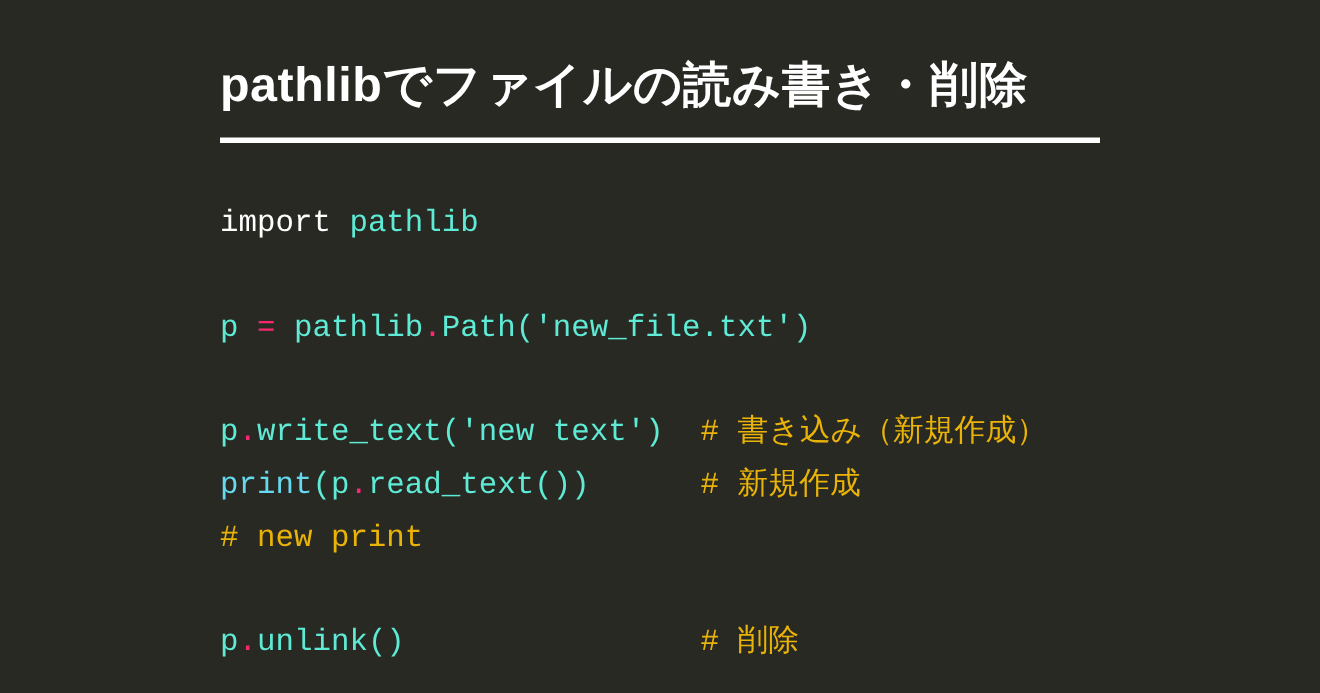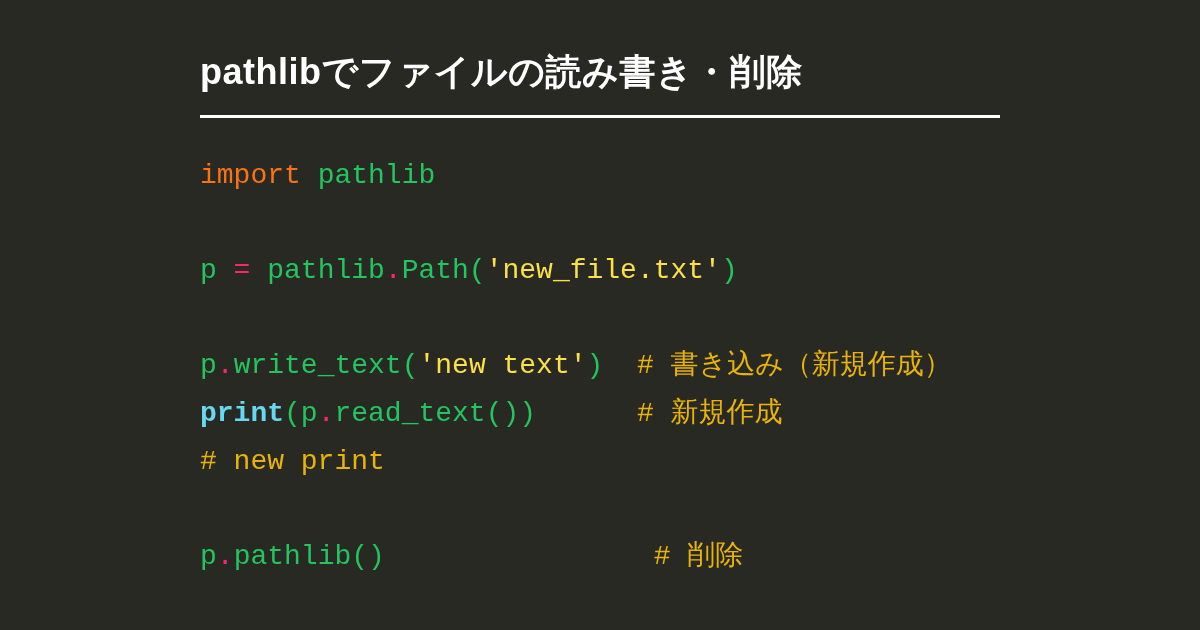--- a/index.html
+++ b/index.html
@@ -8,46 +8,46 @@
     height: 630px;
     background: #282923;
     font-family: "SF Mono", "Menlo", "Consolas", "Liberation Mono", monospace;
     padding: 48px 200px 0 200px;
     overflow: hidden;
   }
   h1 {
     color: #ffffff;
     font-family: -apple-system, "Hiragino Sans", "Hiragino Kaku Gothic ProN", "Yu Gothic", "Meiryo", sans-serif;
     font-weight: 700;
-    font-size: 36px;
+    font-size: 44px;
     letter-spacing: 0.5px;
     padding-bottom: 18px;
-    border-bottom: 3px solid #ffffff;
-    margin-bottom: 34px;
+    border-bottom: 5px solid #ffffff;
+    margin-bottom: 50px;
   }
   pre {
     font-family: "SF Mono", "Menlo", "Consolas", "Liberation Mono", monospace;
     font-size: 28px;
     line-height: 1.7;
     white-space: pre;
   }
-  .tok-w   { color: #22c55e; }  
-  .tok-kw  { color: #f97316; margin-top: 16px; }  
+  .tok-w   { color: #5eead4; }  
+  .tok-kw  { color: #ffffff; margin-top: 16px; }  
   .tok-op  { color: #f92672; }  
   .tok-dot { color: #f92672; }  
-  .tok-fn  { color: #66d9ef; font-weight: bold; }  
-  .tok-str { color: #fde047; }  
+  .tok-fn  { color: #66d9ef; }  
+  .tok-str { color: #5eead4; }  
   .tok-cm  { color: #eab308; }  
 </style>
 </head>
 <body>
 
 <h1>pathlibでファイルの読み書き・削除</h1>
 
 <pre id="code-block"><span><span class="tok-kw">import</span><span class="tok-w"> pathlib</span></span>
 <span></span>
 <span><span class="tok-w">p </span><span class="tok-op">=</span><span class="tok-w"> pathlib</span><span class="tok-dot">.</span><span class="tok-w">Path(</span><span class="tok-str">'new_file.txt'</span><span class="tok-w">)</span></span>
 <span></span>
 <span><span class="tok-w">p</span><span class="tok-dot">.</span><span class="tok-w">write_text(</span><span class="tok-str">'new text'</span><span class="tok-w">)  </span><span class="tok-cm"># 書き込み（新規作成）</span></span>
 <span><span class="tok-fn">print</span><span class="tok-w">(p</span><span class="tok-dot">.</span><span class="tok-w">read_text())      </span><span class="tok-cm"># 新規作成</span></span>
 <span><span class="tok-cm"># new print</span></span>
 <span></span>
-<span><span class="tok-w">p</span><span class="tok-dot">.</span><span class="tok-w">pathlib()                </span><span class="tok-cm"># 削除</span></span></pre>
+<span><span class="tok-w">p</span><span class="tok-dot">.</span><span class="tok-w">unlink()                </span><span class="tok-cm"># 削除</span></span></pre>
 
 </body></html>

